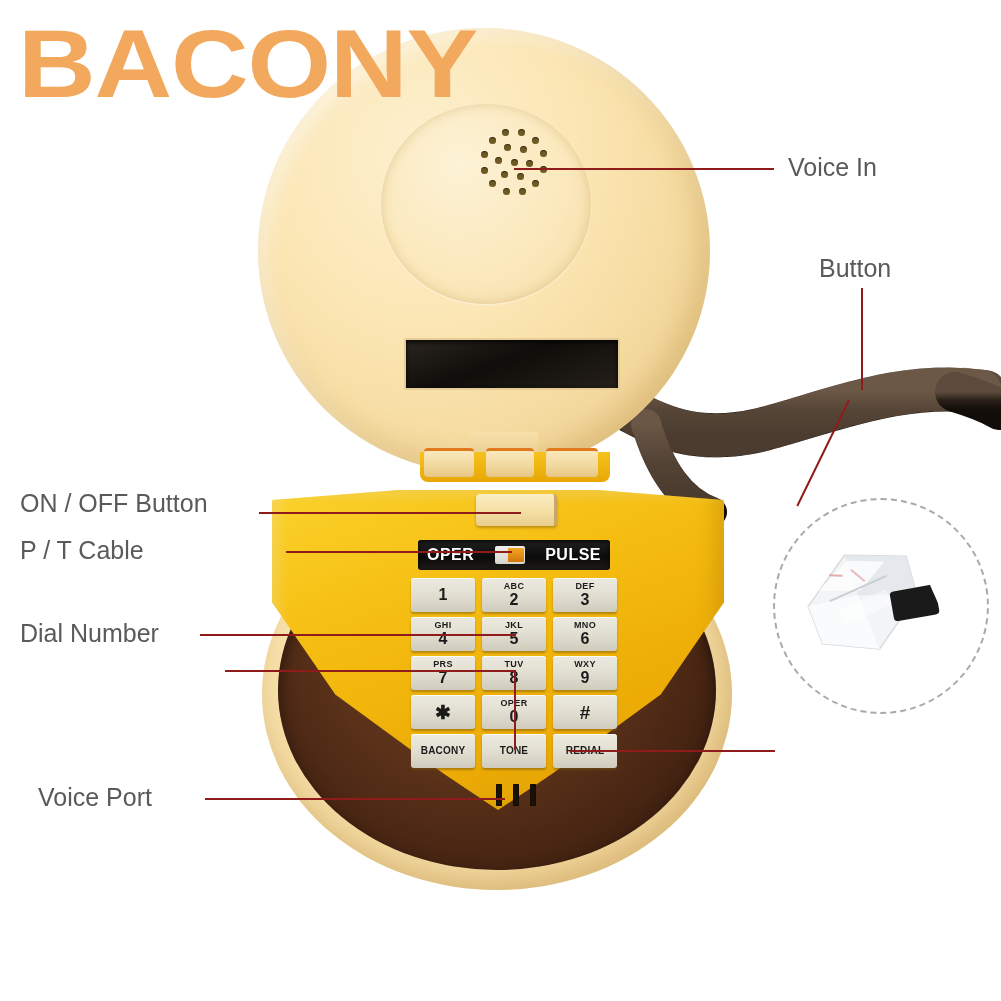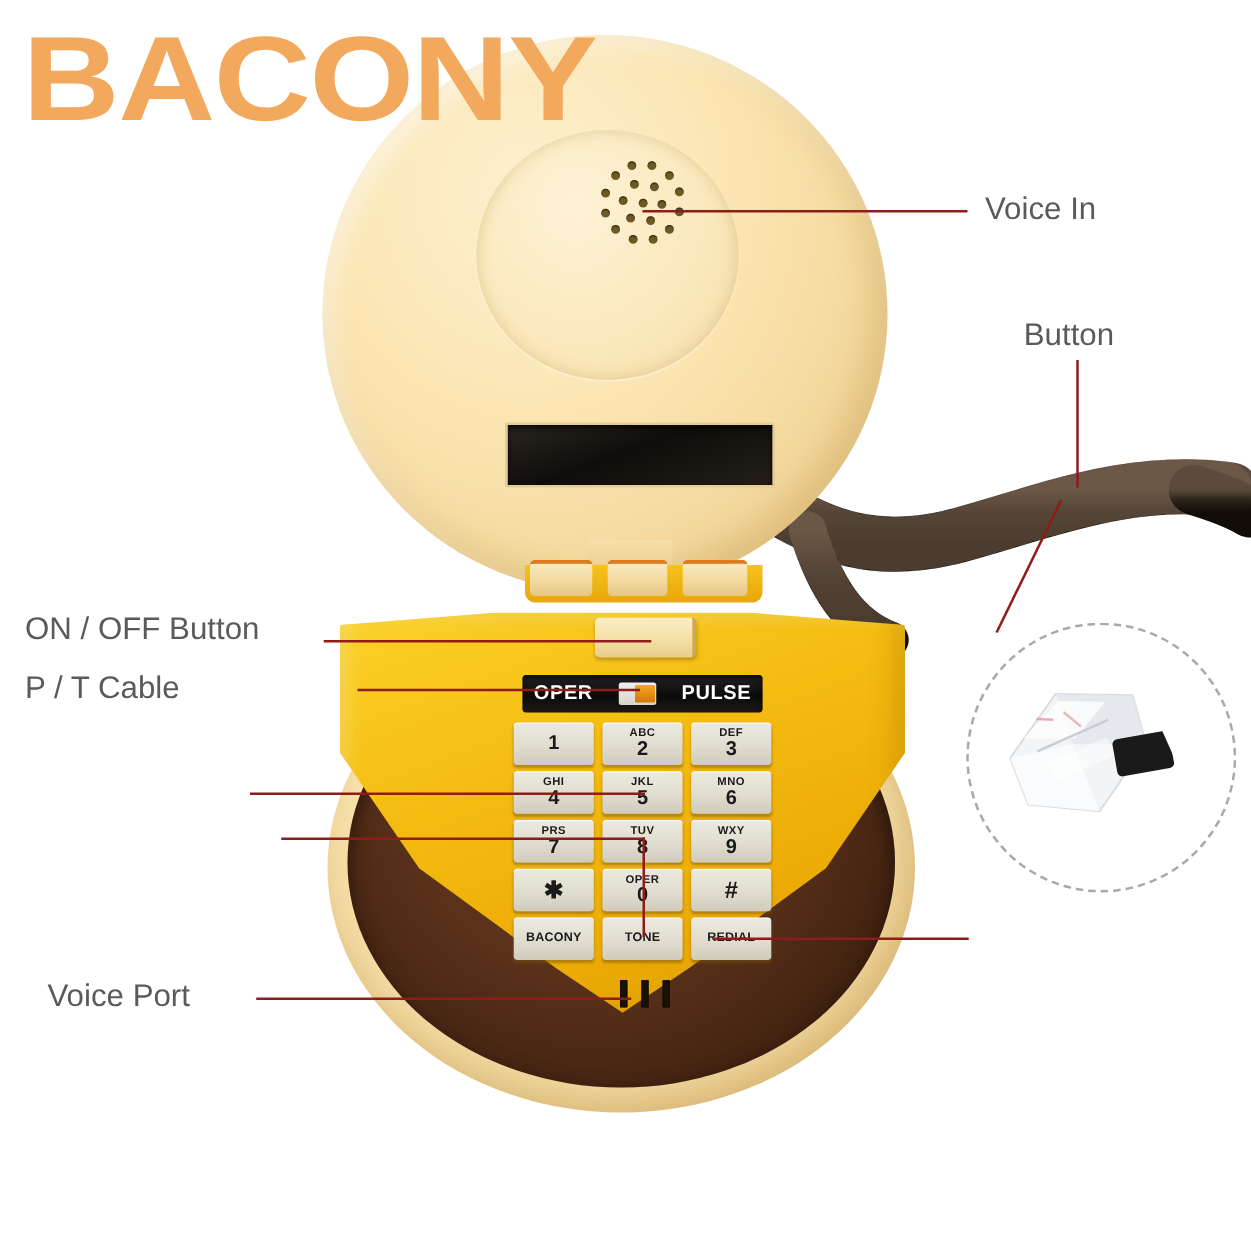--- a/index.html
+++ b/index.html
@@ -473,15 +473,16 @@
   <div class="leader h" style="left:570px; top:750px; width:205px;"></div>
 
   <div class="leader h" style="left:205px; top:798px; width:300px;"></div>
 
   <div class="leader" style="left:848px; top:400px; width:2px; height:118px; transform:rotate(26deg); transform-origin: top center;"></div>
 
   <div class="callout" style="left:788px; top:153px;">Voice In</div>
   <div class="callout" style="left:819px; top:254px;">Button</div>
   <div class="callout" style="left:20px;  top:489px;">ON / OFF Button</div>
   <div class="callout" style="left:20px;  top:536px;">P / T Cable</div>
+  <div class="callout" style="left:20px;  top:619px;">Dial Number</div>
   <div class="callout" style="left:38px;  top:783px;">Voice Port</div>
 
 </div>
 
 </body></html>

